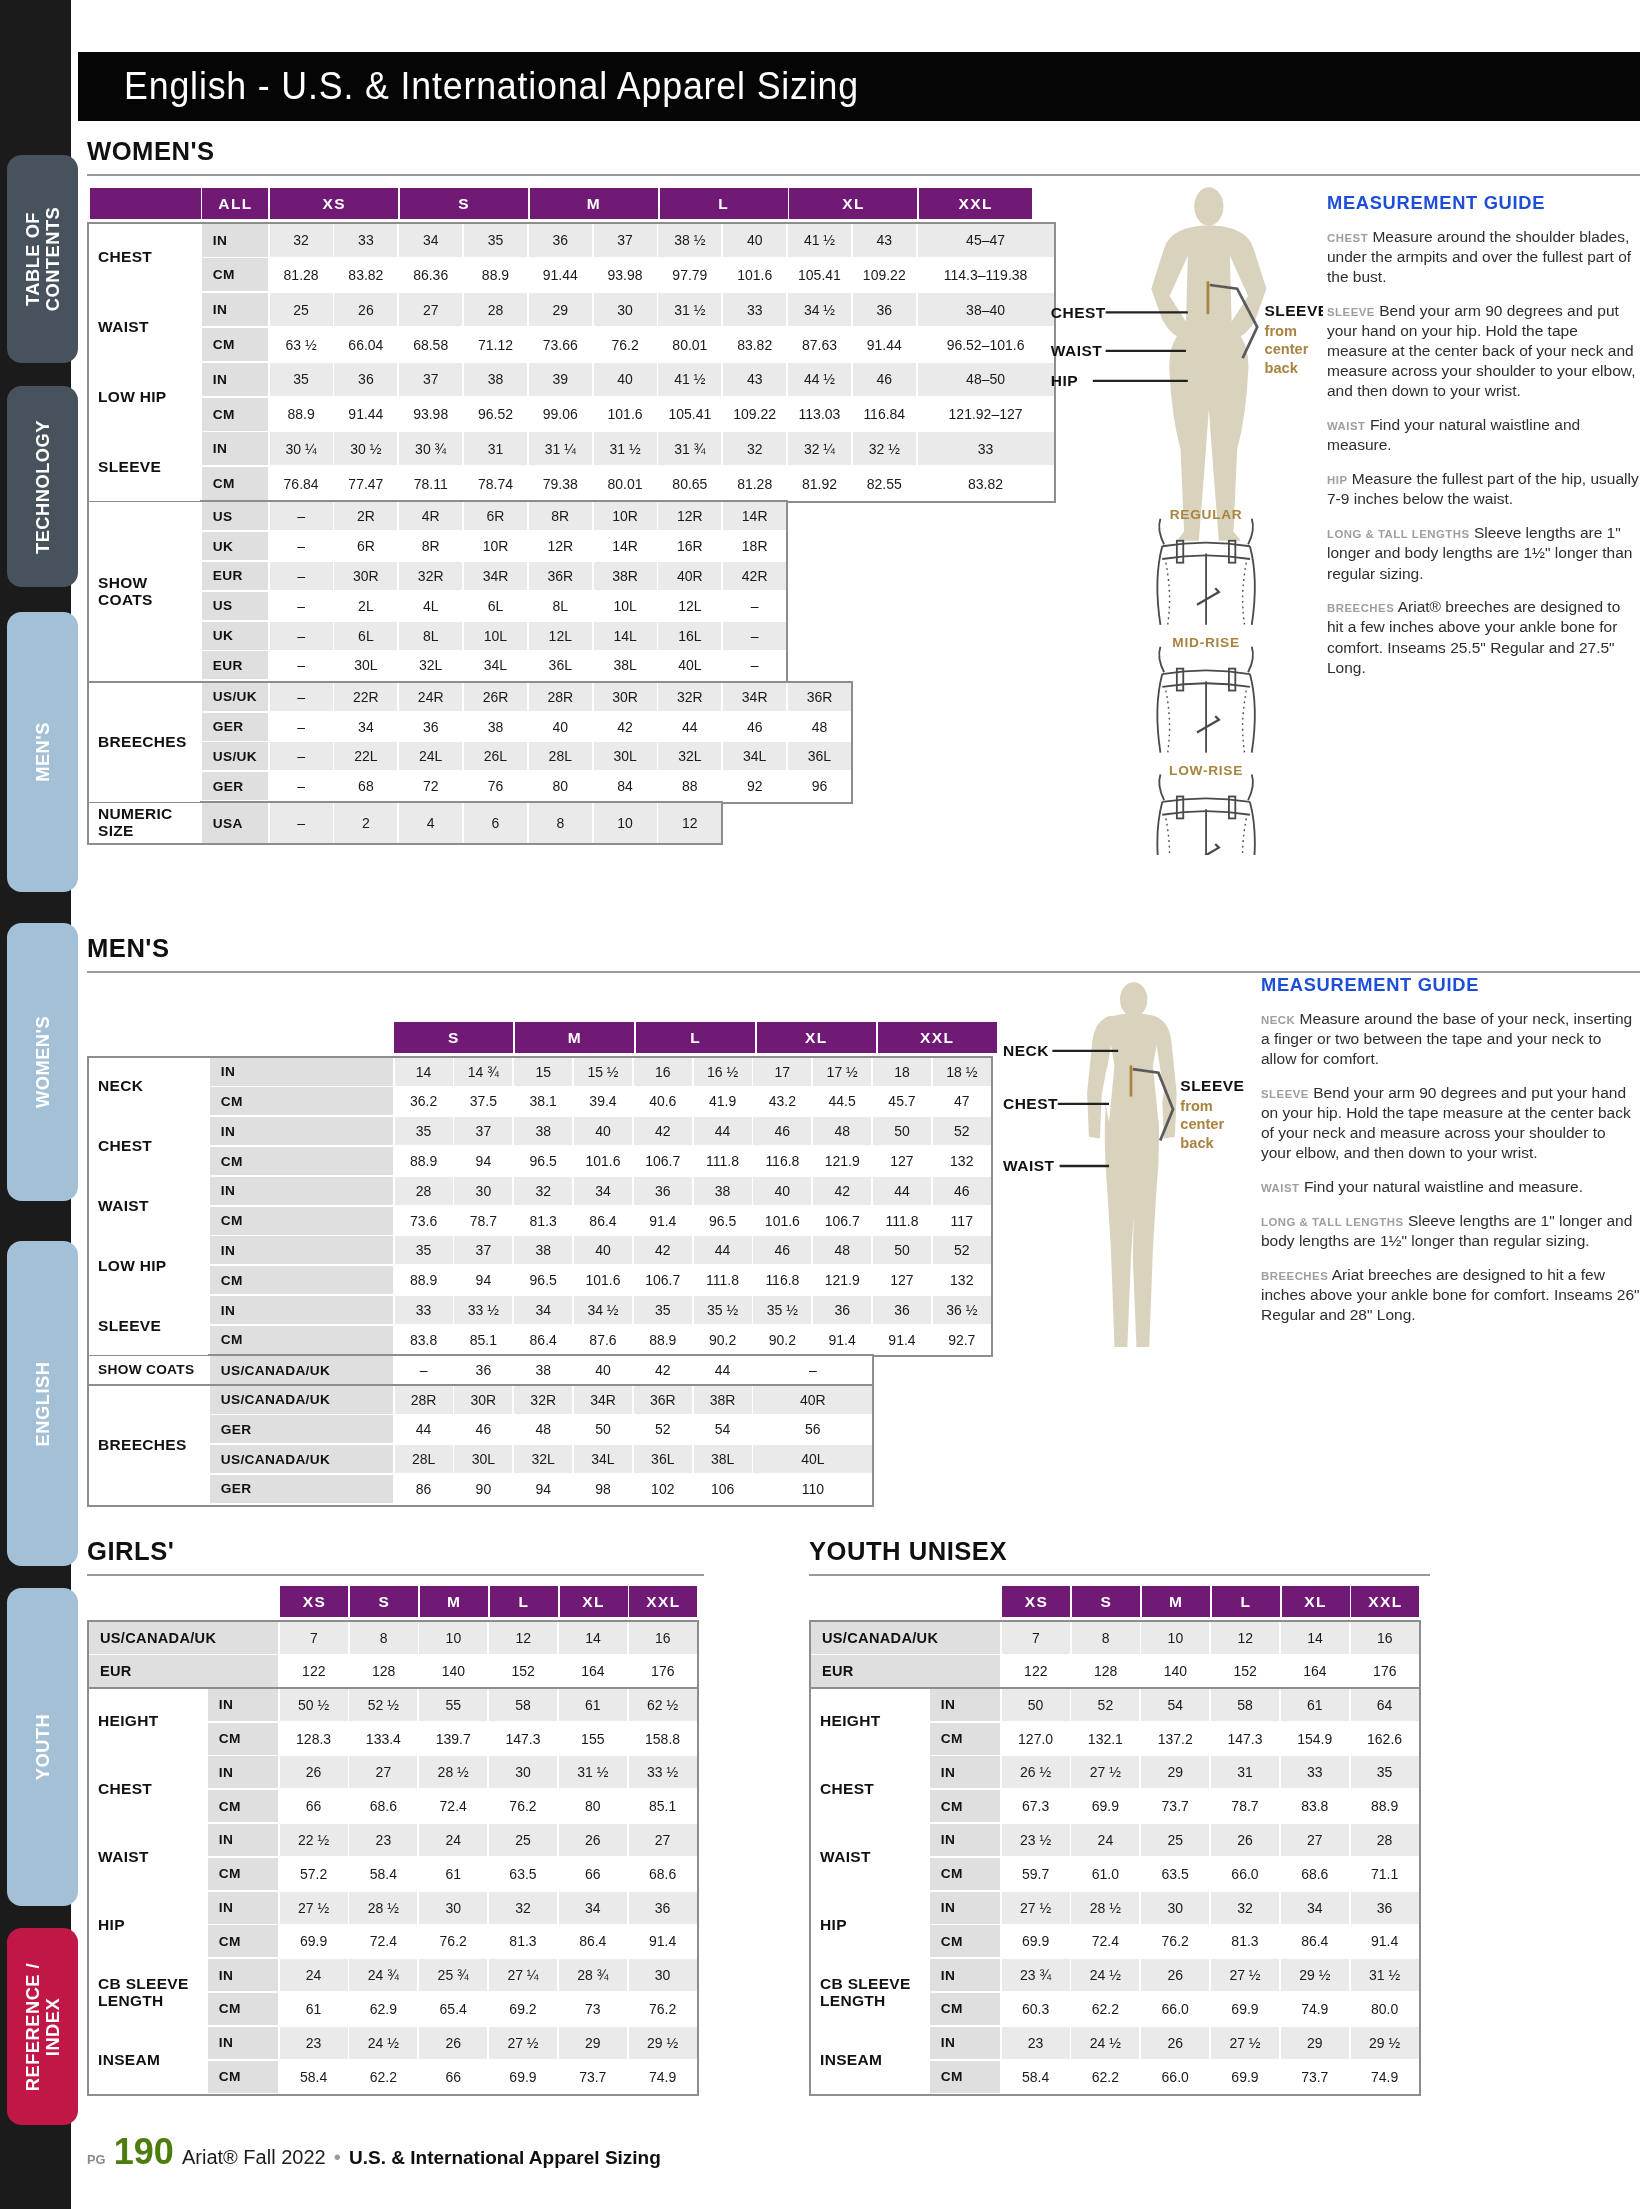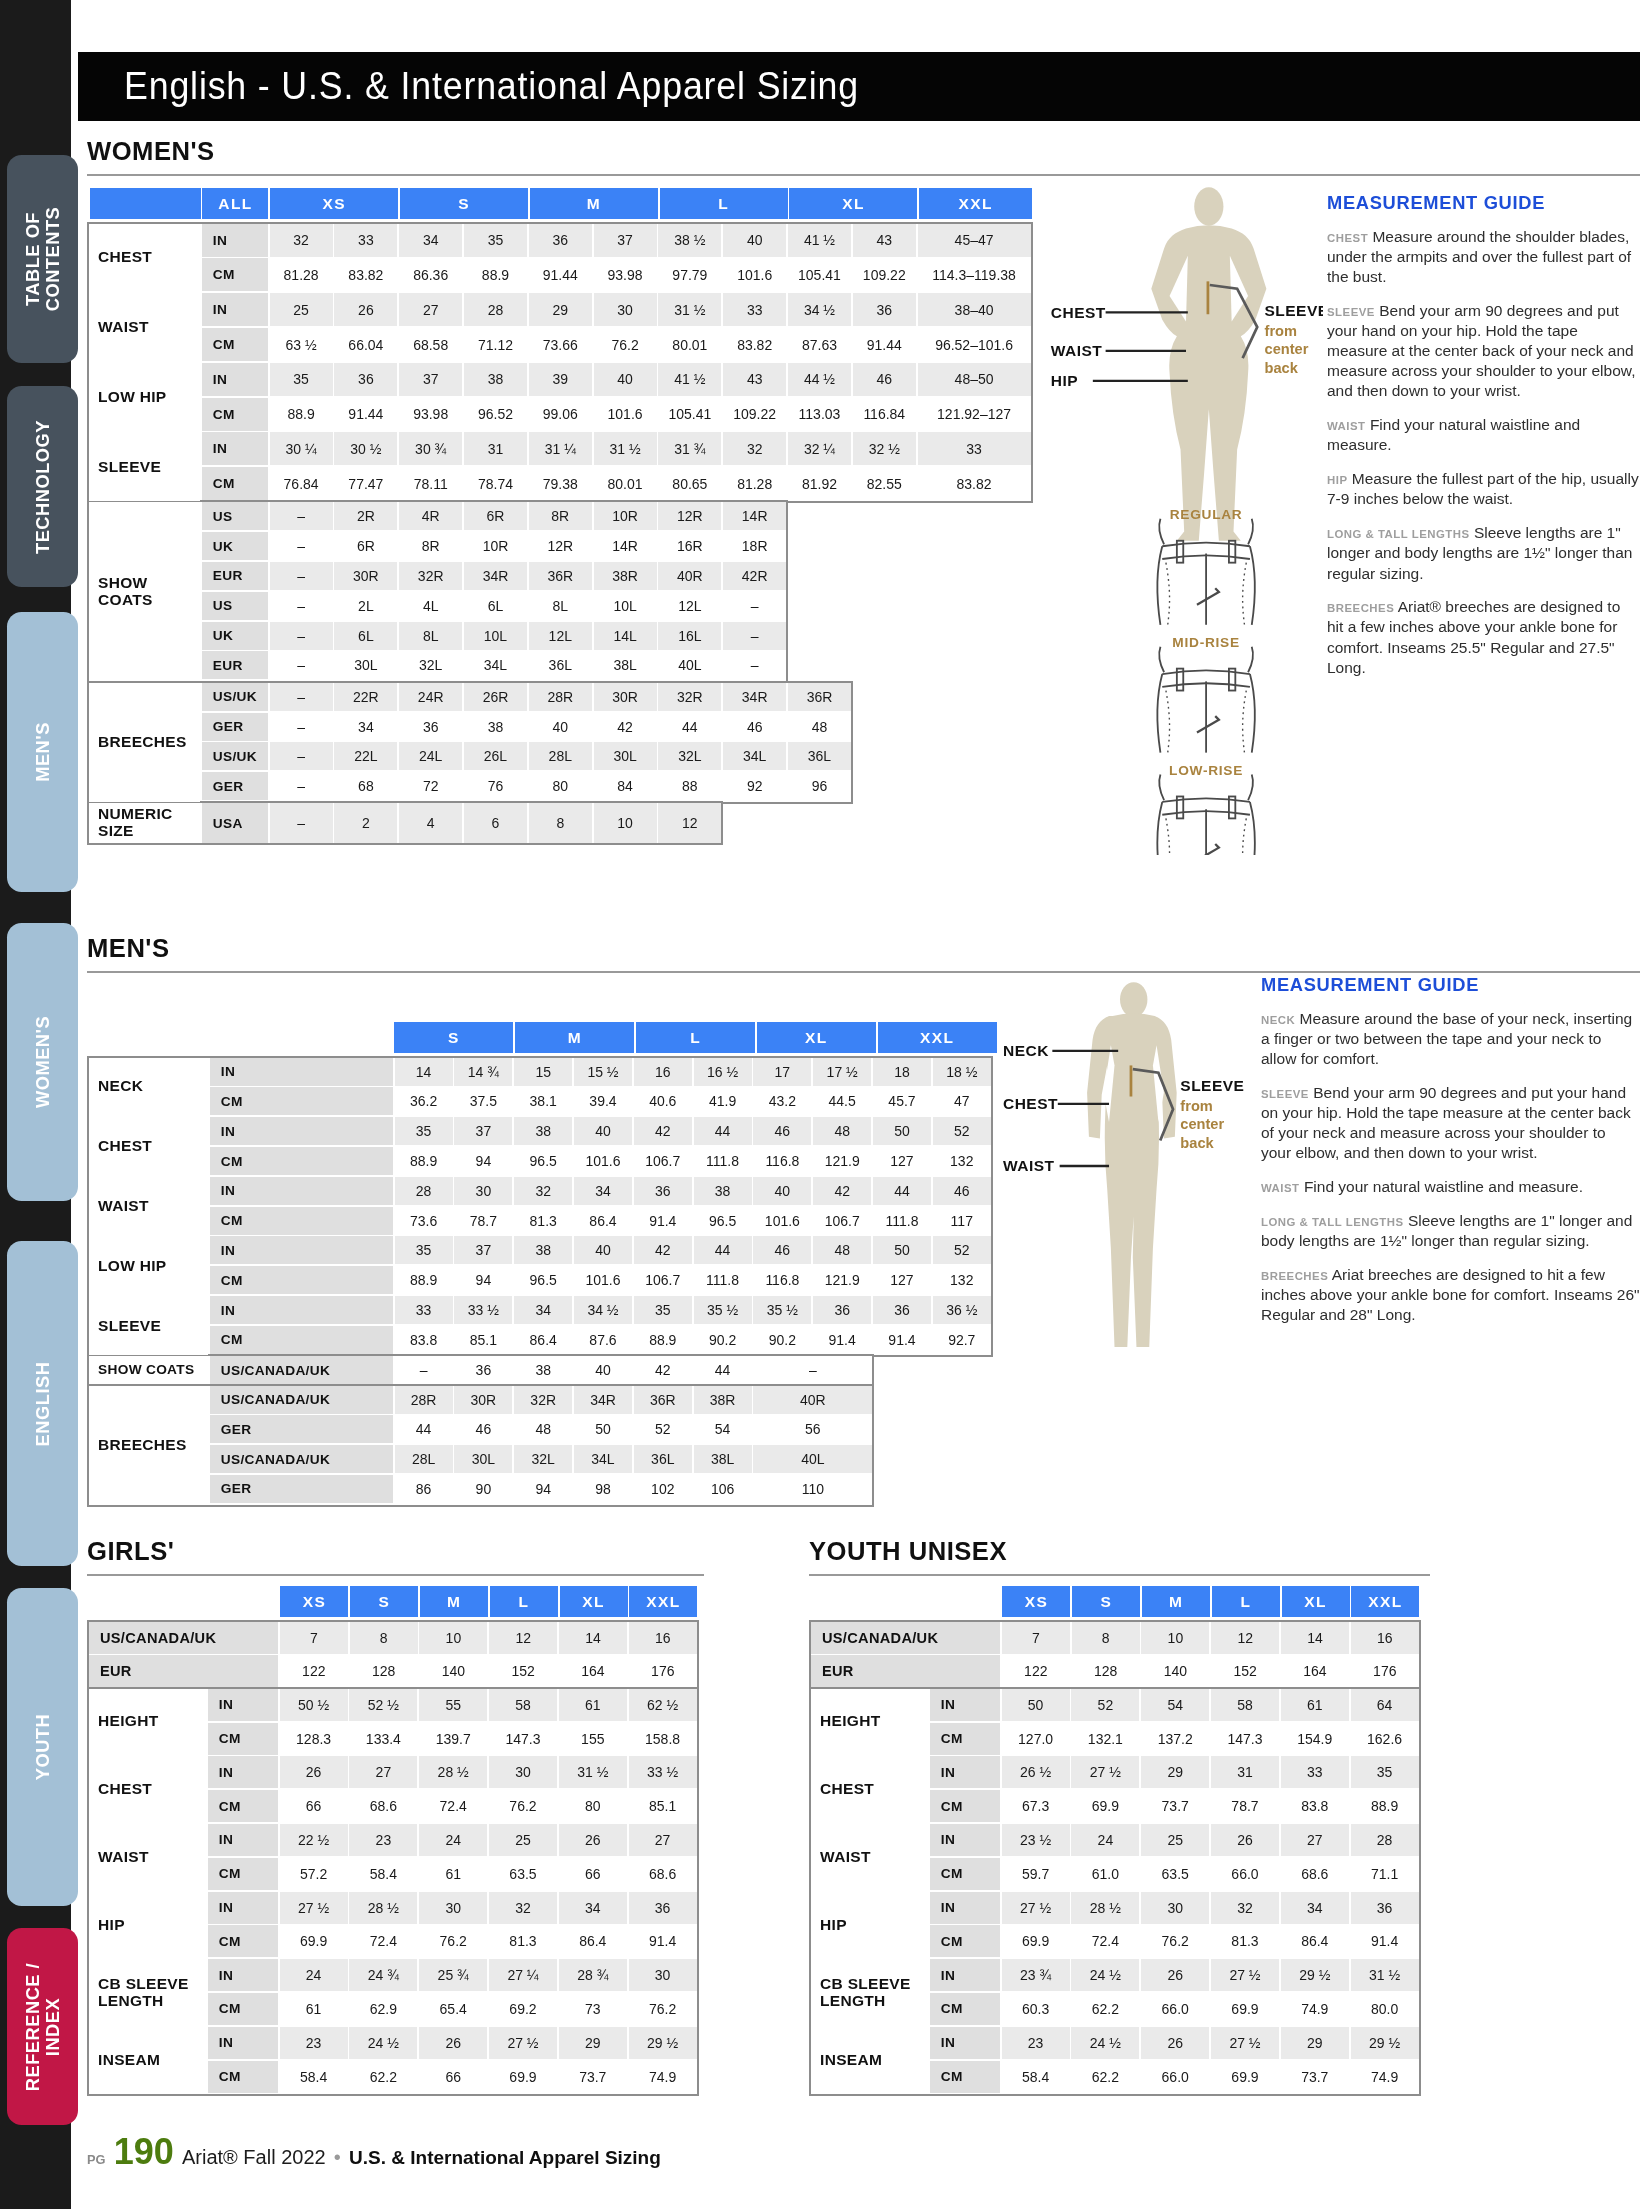--- a/index.html
+++ b/index.html
@@ -16,40 +16,40 @@
            color:#fff;font-weight:bold;font-size:18.3px;letter-spacing:0.5px;white-space:pre-line;
            text-align:center;line-height:1.1;width:max-content;}
   
   .banner{position:absolute;left:78px;top:52px;width:1562px;height:69px;background:#050505;
           color:#fff;display:flex;align-items:center;padding-left:46px;box-sizing:border-box;}
   .banner span{font-size:38px;letter-spacing:0.9px;font-weight:400;transform:scaleX(.94);transform-origin:left center;white-space:nowrap;}
   .sec{position:absolute;font-size:25.6px;font-weight:bold;color:#101010;border-bottom:2.7px solid #999;
        padding-bottom:8.2px;letter-spacing:0.5px;}
   
   .thead{display:flex;column-gap:1.8px;margin-left:2.7px;margin-bottom:2.7px;}
-  .hcell{height:31px;background:#3b82f6;color:#fff;font-weight:bold;font-size:15.5px;
+  .hcell{height:31px;background:#701a75;color:#fff;font-weight:bold;font-size:15.5px;
          display:flex;align-items:center;justify-content:center;letter-spacing:1.4px;flex:none;}
   .hcell.ghost{background:transparent;}
   .tbox{display:flex;column-gap:1.8px;border:2.7px solid #8d8d8d;background:#fff;width:max-content;}
   .tbox + .tbox{margin-top:-2.7px;}
   .labcol{display:flex;flex-direction:column;row-gap:1.8px;flex:none;}
   .lab{background:#fff;display:flex;align-items:center;padding-left:9.1px;font-weight:bold;
        font-size:15.5px;letter-spacing:0.3px;white-space:pre-line;line-height:1.08;flex:none;box-sizing:border-box;}
   .rowscol{display:flex;flex-direction:column;row-gap:1.8px;}
   .trow{display:flex;column-gap:1.8px;}
   .unit{background:#dfdfdf;font-weight:bold;font-size:13.7px;display:flex;align-items:center;
         padding-left:11px;flex:none;letter-spacing:0.3px;box-sizing:border-box;}
   .vals{display:flex;column-gap:1.8px;}
   .cell{display:flex;align-items:center;justify-content:center;font-size:14px;color:#1a1a1a;
         flex:none;background:#fff;}
   .trow.g .cell{background:#eaeaea;}
   
   .wt .unit{width:66px;} .wt .cell{width:63px;} .wt .trow{height:33px;}
   .wt.low31 .trow{height:28px;} .wt.low44 .trow{height:40px;}
-  .wt .main .cell:last-child{width:113px;}
+  .wt .main .cell:last-child{width:136px;}
   .mtab .unit{width:183px;} .mtab .cell{width:58px;} .mtab .trow{height:28px;}
   .mtab.mlow .cell:last-child{width:119px;}
   .gtab .unit{width:70px;} .gtab .cell{width:68px;} .gtab .trow{height:32px;}
   .gtab .unit.wide{width:189px;font-size:14.6px;}
   
   .guide{position:absolute;}
   .gtitle{color:#1d4ed8;font-weight:bold;font-size:18.3px;letter-spacing:0.7px;margin:0 0 12.8px 0;}
   .gitem{margin:0 0 13.7px 0;font-size:15.5px;color:#2e2e2e;line-height:1.3;}
   .gkey{color:#9e9e9e;font-weight:bold;font-size:11.4px;letter-spacing:0.5px;}
   

